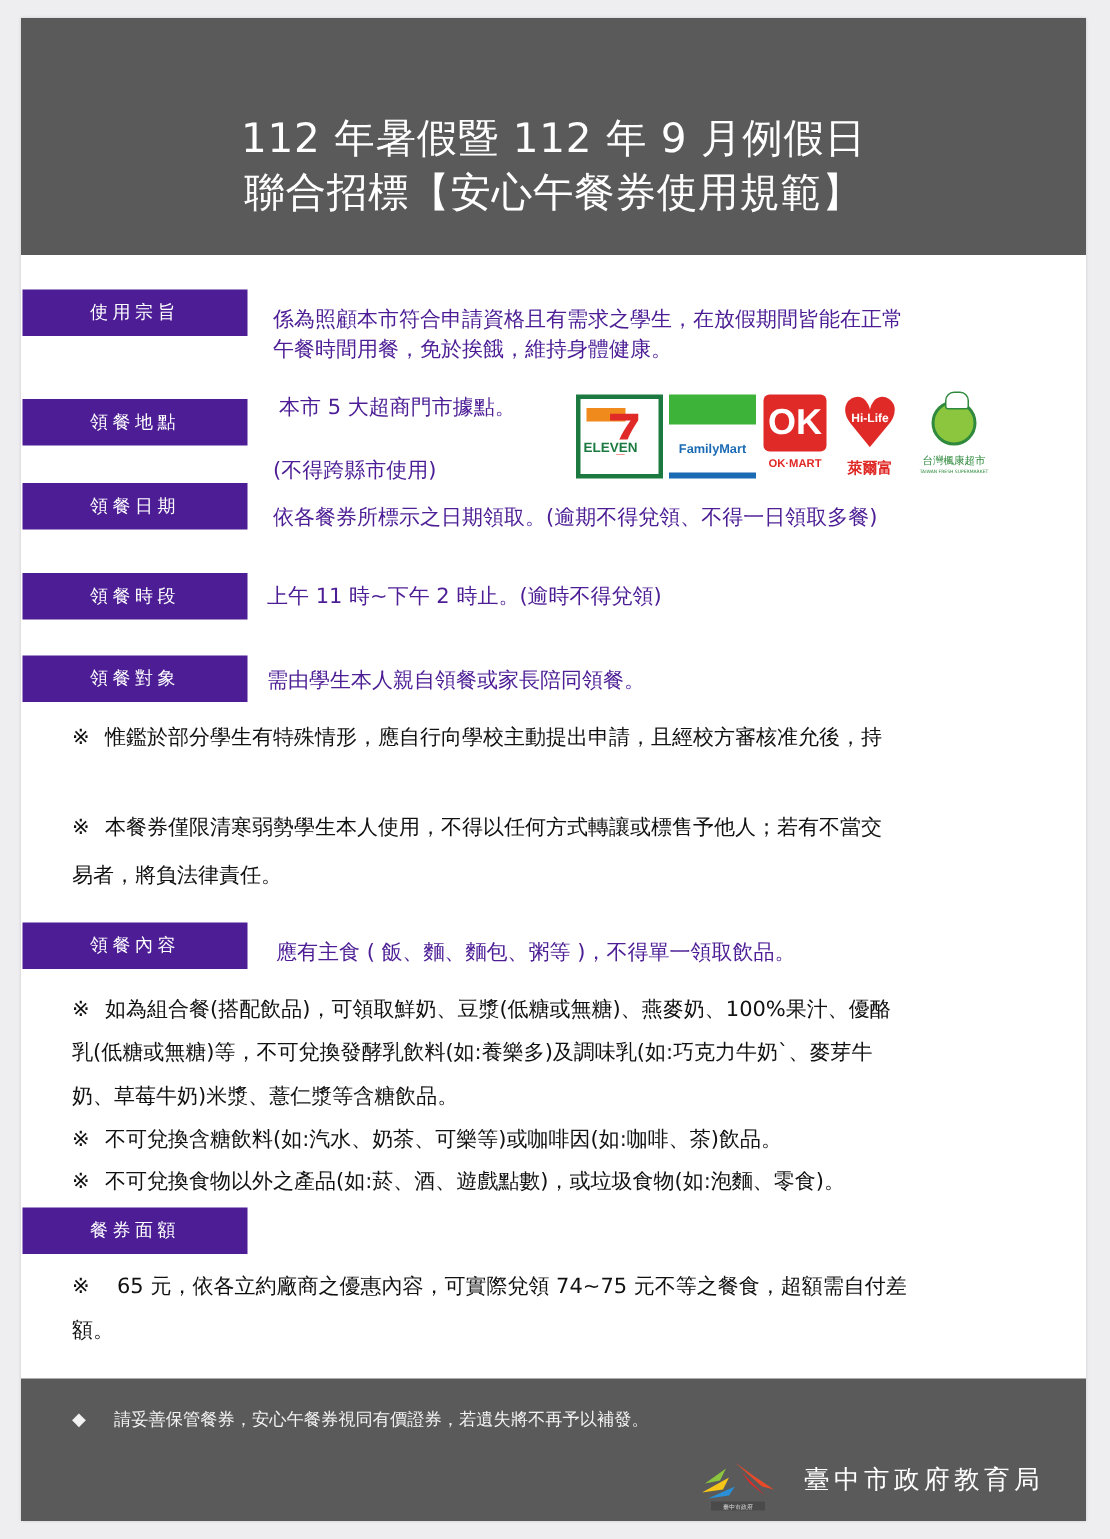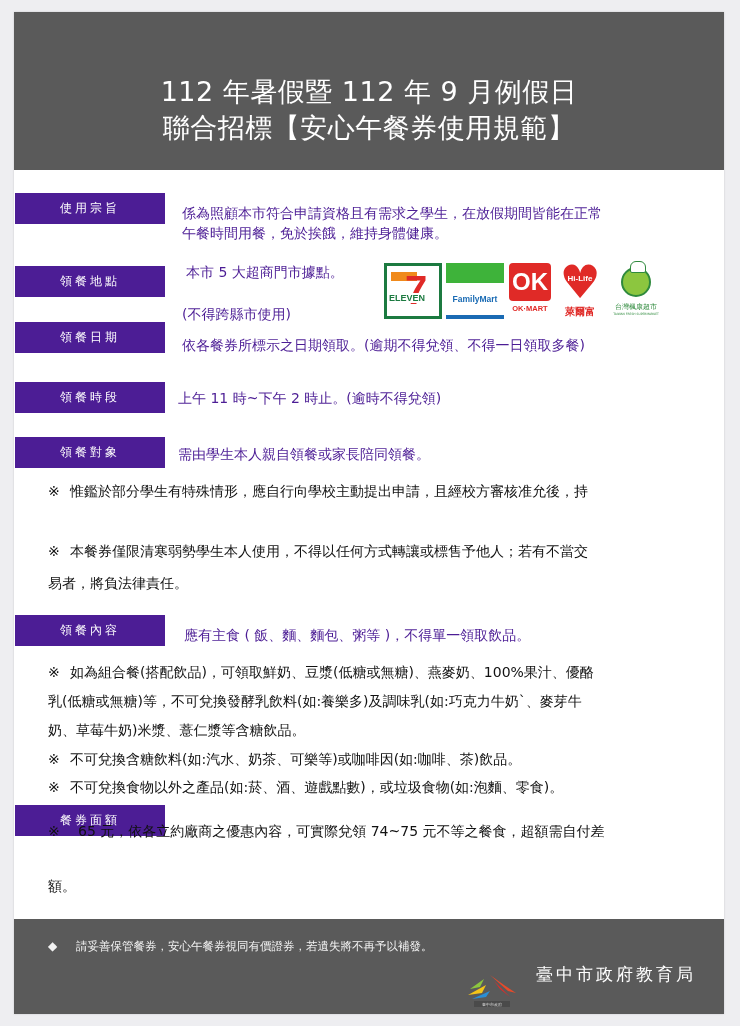--- a/index.html
+++ b/index.html
@@ -50,21 +50,21 @@
     .logo-tf .t { font-size: 7px; color: #2f8a3d; margin-top: 5px; }
     .logo-tf .s { font-size: 3px; color: #2f8a3d; }
 
     .footer {
       position: absolute; left: 0; top: 907px; width: 710px; height: 95px;
       background: #5a5a5a; color: #fff;
     }
     .footer .notice { position: absolute; left: 34px; top: 20px; font-size: 11.5px; color: #f2f2f2; white-space: nowrap; }
     .footer .notice .diamond { display: inline-block; width: 28px; font-size: 12px; }
     .footer .gov-logo { position: absolute; left: 450px; top: 52px; width: 56px; height: 38px; }
-    .footer .gov-name { position: absolute; left: 522px; top: 44px; font-size: 17px; letter-spacing: 3px; font-family: "DejaVu Serif", serif; color: #fff; }
+    .footer .gov-name { position: absolute; left: 522px; top: 56px; font-size: 17px; letter-spacing: 3px; font-family: "DejaVu Serif", serif; color: #fff; }
   </style>
 </head>
 <body>
 
 <div class="page">
 
   <div class="header">
     <div class="title1">112 年暑假暨 112 年 9 月例假日</div>
     <div class="title2">聯合招標【安心午餐券使用規範】</div>
   </div>
@@ -131,21 +131,21 @@
   <div class="note indent" style="top:681px;">乳(低糖或無糖)等，不可兌換發酵乳飲料(如:養樂多)及調味乳(如:巧克力牛奶`、麥芽牛</div>
   <div class="note indent" style="top:710px;">奶、草莓牛奶)米漿、薏仁漿等含糖飲品。</div>
   <div class="note" style="top:739px;">
     <span class="mark">※</span><span>不可兌換含糖飲料(如:汽水、奶茶、可樂等)或咖啡因(如:咖啡、茶)飲品。</span>
   </div>
   <div class="note" style="top:767px;">
     <span class="mark">※</span><span>不可兌換食物以外之產品(如:菸、酒、遊戲點數)，或垃圾食物(如:泡麵、零食)。</span>
   </div>
 
   <div class="label" style="top:793px;">餐券面額</div>
-  <div class="note" style="top:811px;">
+  <div class="note" style="top:837px;">
     <span class="mark" style="width:30px;">※</span><span>65 元，依各立約廠商之優惠內容，可實際兌領 74~75 元不等之餐食，超額需自付差</span>
   </div>
   <div class="note" style="top:866px;">額。</div>
 
   <div class="footer">
     <div class="notice">
       <span class="diamond">◆</span><span>請妥善保管餐券，安心午餐券視同有價證券，若遺失將不再予以補發。</span>
     </div>
     <svg class="gov-logo" viewBox="0 0 56 38">
       <path d="M6 18 L20 8 L16 16 Z" fill="#8cc63f"></path>

